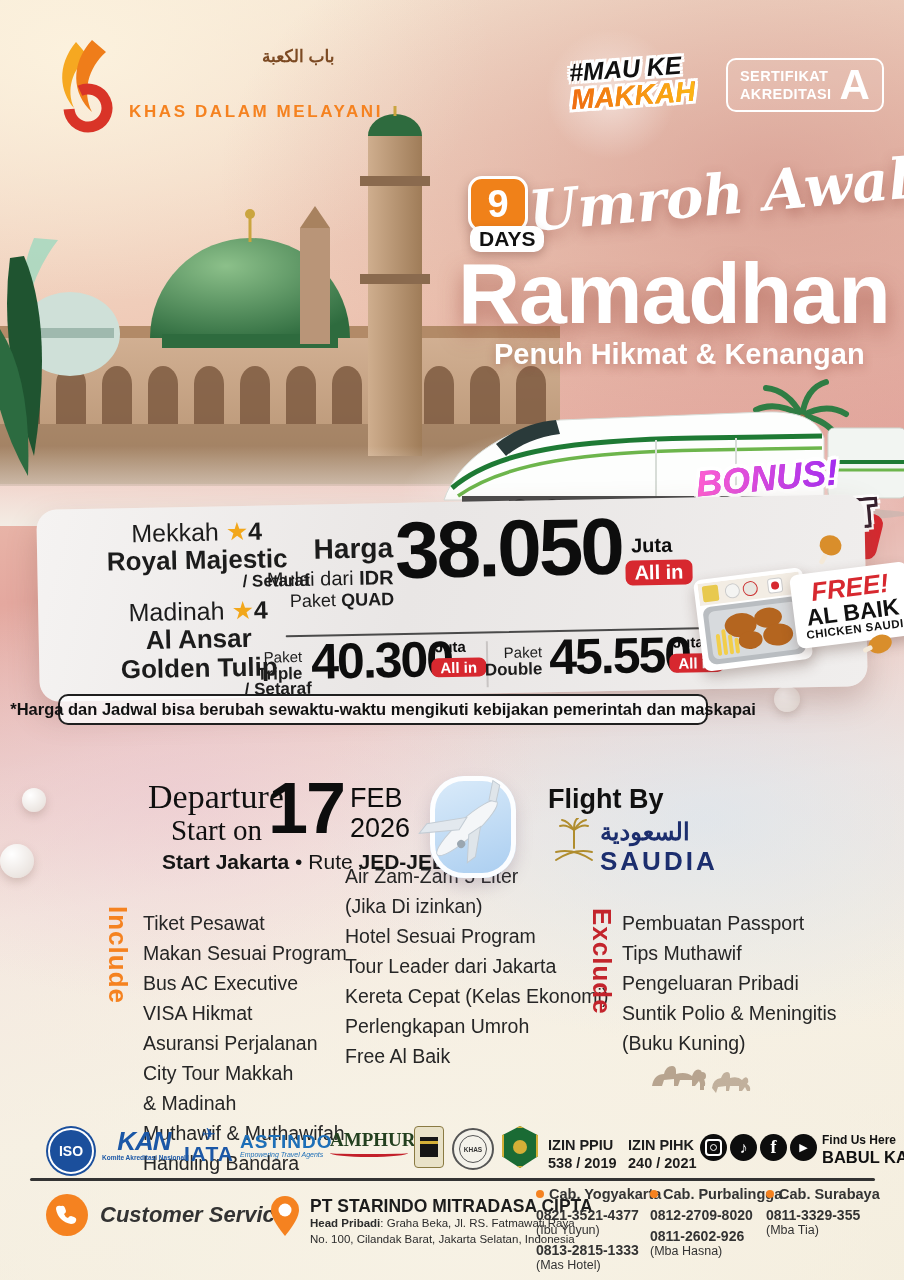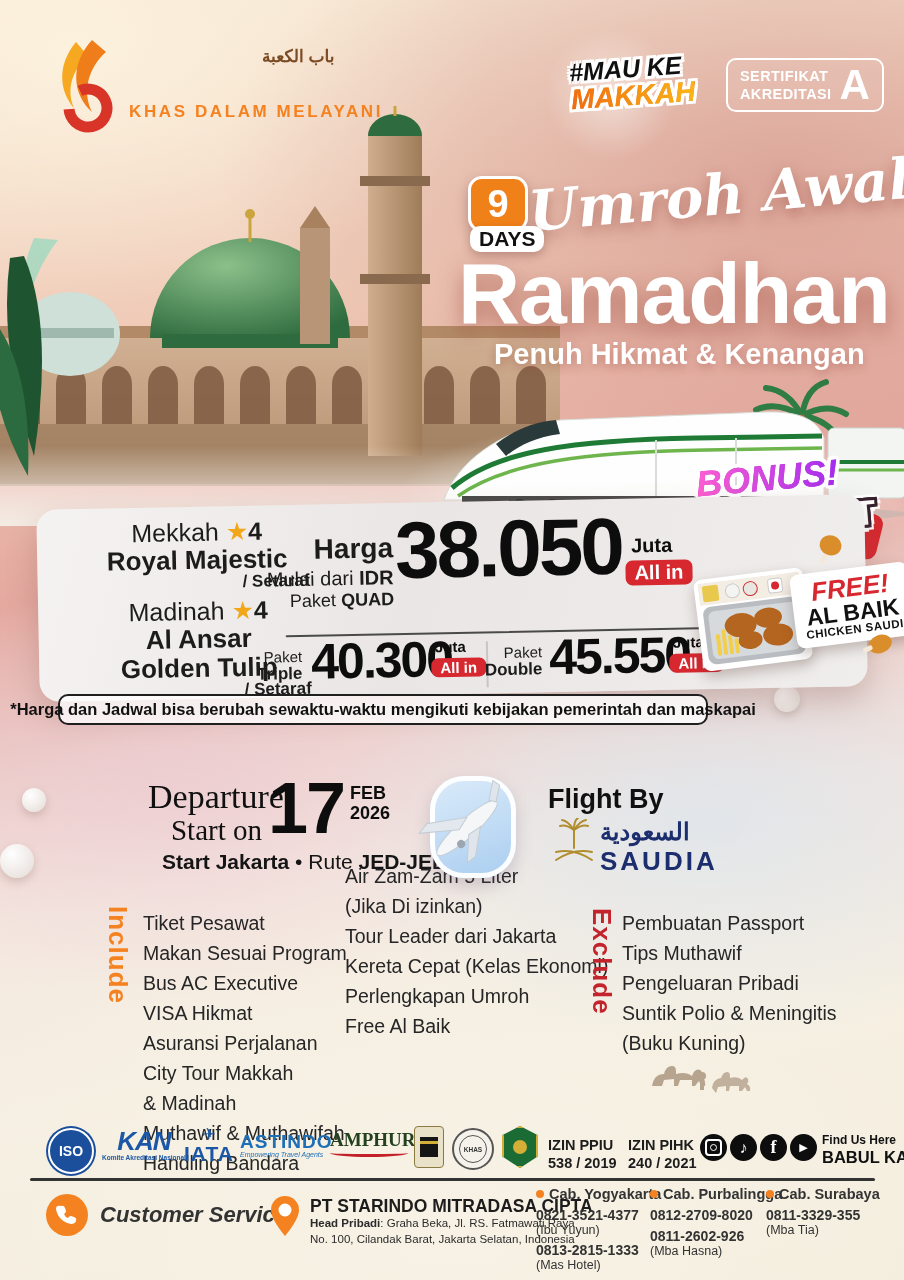--- a/index.html
+++ b/index.html
@@ -100,21 +100,21 @@
   .drum1{position:absolute;left:128px;top:2px}
   .drum2{position:absolute;left:162px;top:106px}
   
   .disclaimer{left:58px;top:694px;width:650px;height:31px;border:2px solid #1f1f1f;border-radius:10px;
     background:rgba(255,255,255,.8);display:flex;align-items:center;justify-content:center;
     font-size:16.5px;font-weight:bold;color:#111;white-space:nowrap;z-index:7}
   
   .dep-label{left:148px;top:780px;width:114px;text-align:right;font-family:"Liberation Serif",serif;color:#101010;line-height:1}
   .dl1{font-size:34px}.dl2{font-size:29px;margin-top:2px}
   .dep-day{left:268px;top:772px;font-size:72px;font-weight:bold;color:#0d0d0d;line-height:1;letter-spacing:-2px}
-  .dep-my{left:350px;top:784px;font-size:18px;font-weight:bold;color:#0d0d0d;line-height:1.1}
+  .dep-my{left:350px;top:784px;font-size:27px;font-weight:normal;color:#0d0d0d;line-height:1.1}
   .dep-route{left:162px;top:850px;font-size:21px;color:#151515;white-space:nowrap}
   .window{left:430px;top:776px;width:86px;height:102px;border-radius:34px;
     background:linear-gradient(160deg,#dcecfa,#a9cdf0);
     box-shadow:inset 0 0 0 5px rgba(255,255,255,.95),0 8px 16px rgba(110,90,120,.25);z-index:2}
   .plane{left:408px;top:780px;z-index:3;transform:rotate(-14deg)}
   .flightby{left:548px;top:784px;font-size:27px;font-weight:bold;color:#101010}
   .saudia-emblem{left:552px;top:818px}
   .saudia-ar{left:600px;top:818px;font-size:24px;font-weight:bold;color:#1c2e6e}
   .saudia-name{left:600px;top:846px;font-size:26px;color:#1c2e6e;letter-spacing:3px;font-weight:bold}
   
@@ -469,20 +469,21 @@
     <li>VISA Hikmat</li>
     <li>Asuransi Perjalanan</li>
     <li>City Tour Makkah
 &amp; Madinah</li>
     <li>Muthawif &amp; Muthawifah</li>
     <li>Handling Bandara</li>
   </ul>
   <ul class="plist inc2-list">
     <li>Air Zam-Zam 5 Liter
 (Jika Di izinkan)</li>
+    <li>Hotel Sesuai Program</li>
     <li>Tour Leader dari Jakarta</li>
     <li>Kereta Cepat (Kelas Ekonomi)</li>
     <li>Perlengkapan Umroh</li>
     <li>Free Al Baik</li>
   </ul>
   <div class="vlabel exc-label">Exclude</div>
   <ul class="plist exc-list">
     <li>Pembuatan Passport</li>
     <li>Tips Muthawif</li>
     <li>Pengeluaran Pribadi</li>

